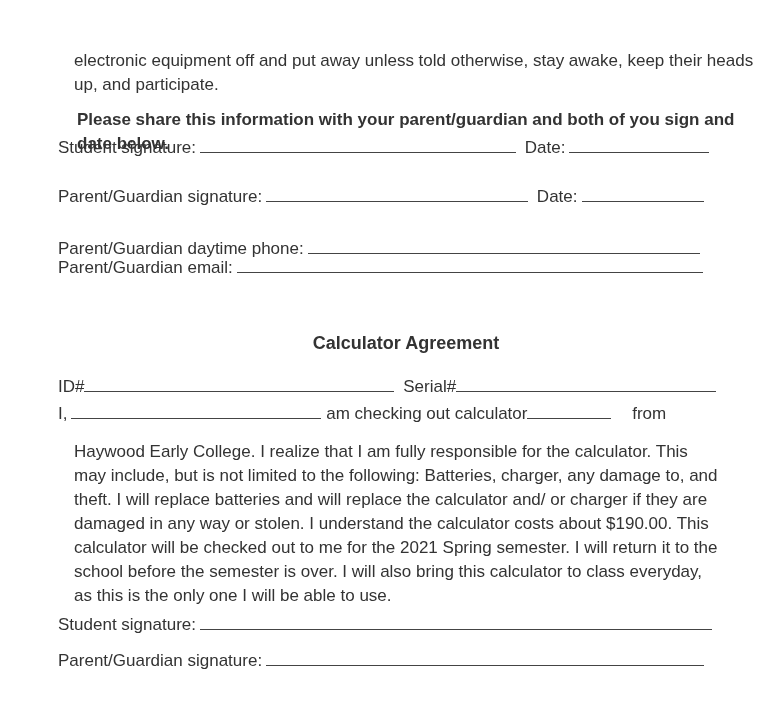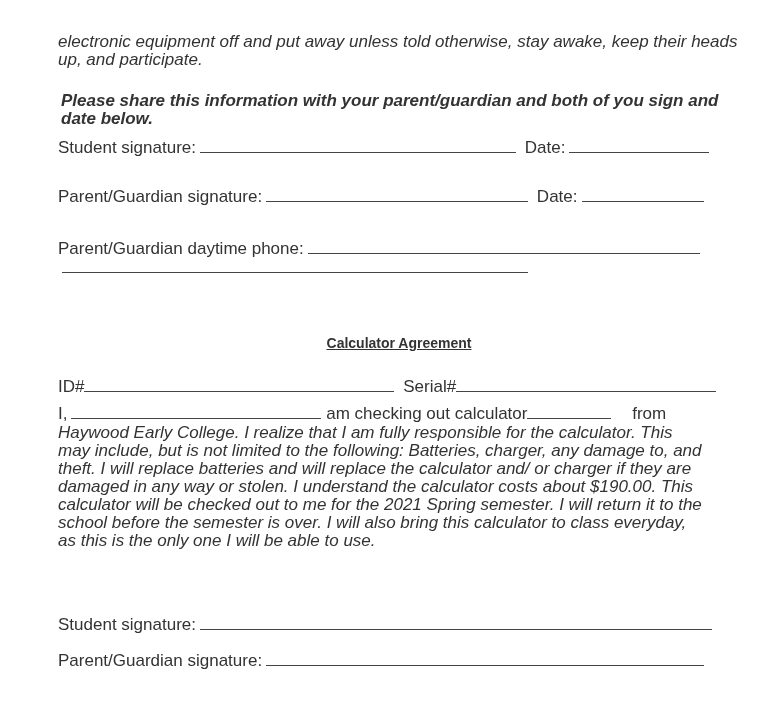--- a/index.html
+++ b/index.html
@@ -2,34 +2,34 @@
 <html><head>
 <meta charset="utf-8">
 <style>
   html, body { margin: 0; padding: 0; background: #ffffff; }
   body {
     width: 768px; height: 705px; overflow: hidden; position: relative;
     font-family: "Liberation Sans", sans-serif; color: #333333;
     font-size: 17px;
   }
   .page { position: absolute; left: 58px; top: 0; width: 680px; }
-  .p { margin: 0; line-height: 18px; font-style: italic; }
+  .p { margin: 16px; line-height: 24px; }
   .intro { position: absolute; top: 33px; left: 0; width: 680px; }
   .bold { font-weight: bold; }
   .notice { position: absolute; top: 92px; left: 3px; width: 680px; }
   .row { position: absolute; left: 0; white-space: nowrap; line-height: 21px; height: 21px; }
   .line {
     display: inline-block; vertical-align: baseline;
     border-bottom: 1.3px solid #444; height: 14px; margin-left: 4px;
   }
   .line.nospace { margin-left: 0; }
   .lbl { display: inline-block; }
   .title {
-    position: absolute; top: 332px; left: 5px; width: 672px; text-align: center;
-    font-weight: bold; font-size: 14px; text-decoration: underline; line-height: 22px;
+    position: absolute; top: 332px; left: 12px; width: 672px; text-align: center;
+    font-weight: bold; font-size: 18px; line-height: 22px;
   }
 </style>
 </head>
 <body>
 
 <div class="page">
 
   <p class="p intro">electronic equipment off and put away unless told otherwise, stay awake, keep their heads up, and participate.</p>
 
   <p class="p notice bold">Please share this information with your parent/guardian and both of you sign and date below.</p>
@@ -42,21 +42,21 @@
   <div class="row" style="top:186px;">
     <span class="lbl">Parent/Guardian signature:</span><span class="line" style="width:262px;"></span>
     <span class="lbl" style="margin-left:4px;">Date:</span><span class="line" style="width:122px;"></span>
   </div>
 
   <div class="row" style="top:238px;">
     <span class="lbl">Parent/Guardian daytime phone:</span><span class="line" style="width:392px;"></span>
   </div>
 
   <div class="row" style="top:257px;">
-    <span class="line" style="width:466px;"></span>
+    <span class="lbl">Parent/Guardian email:</span><span class="line" style="width:466px;"></span>
   </div>
 
   <div class="title">Calculator Agreement</div>
 
   <div class="row" style="top:376px;">
     <span class="lbl">ID#</span><span class="line nospace" style="width:310px;"></span>
     <span class="lbl" style="margin-left:4px;">Serial#</span><span class="line nospace" style="width:260px;"></span>
   </div>
 
   <div class="row" style="top:403px;">

